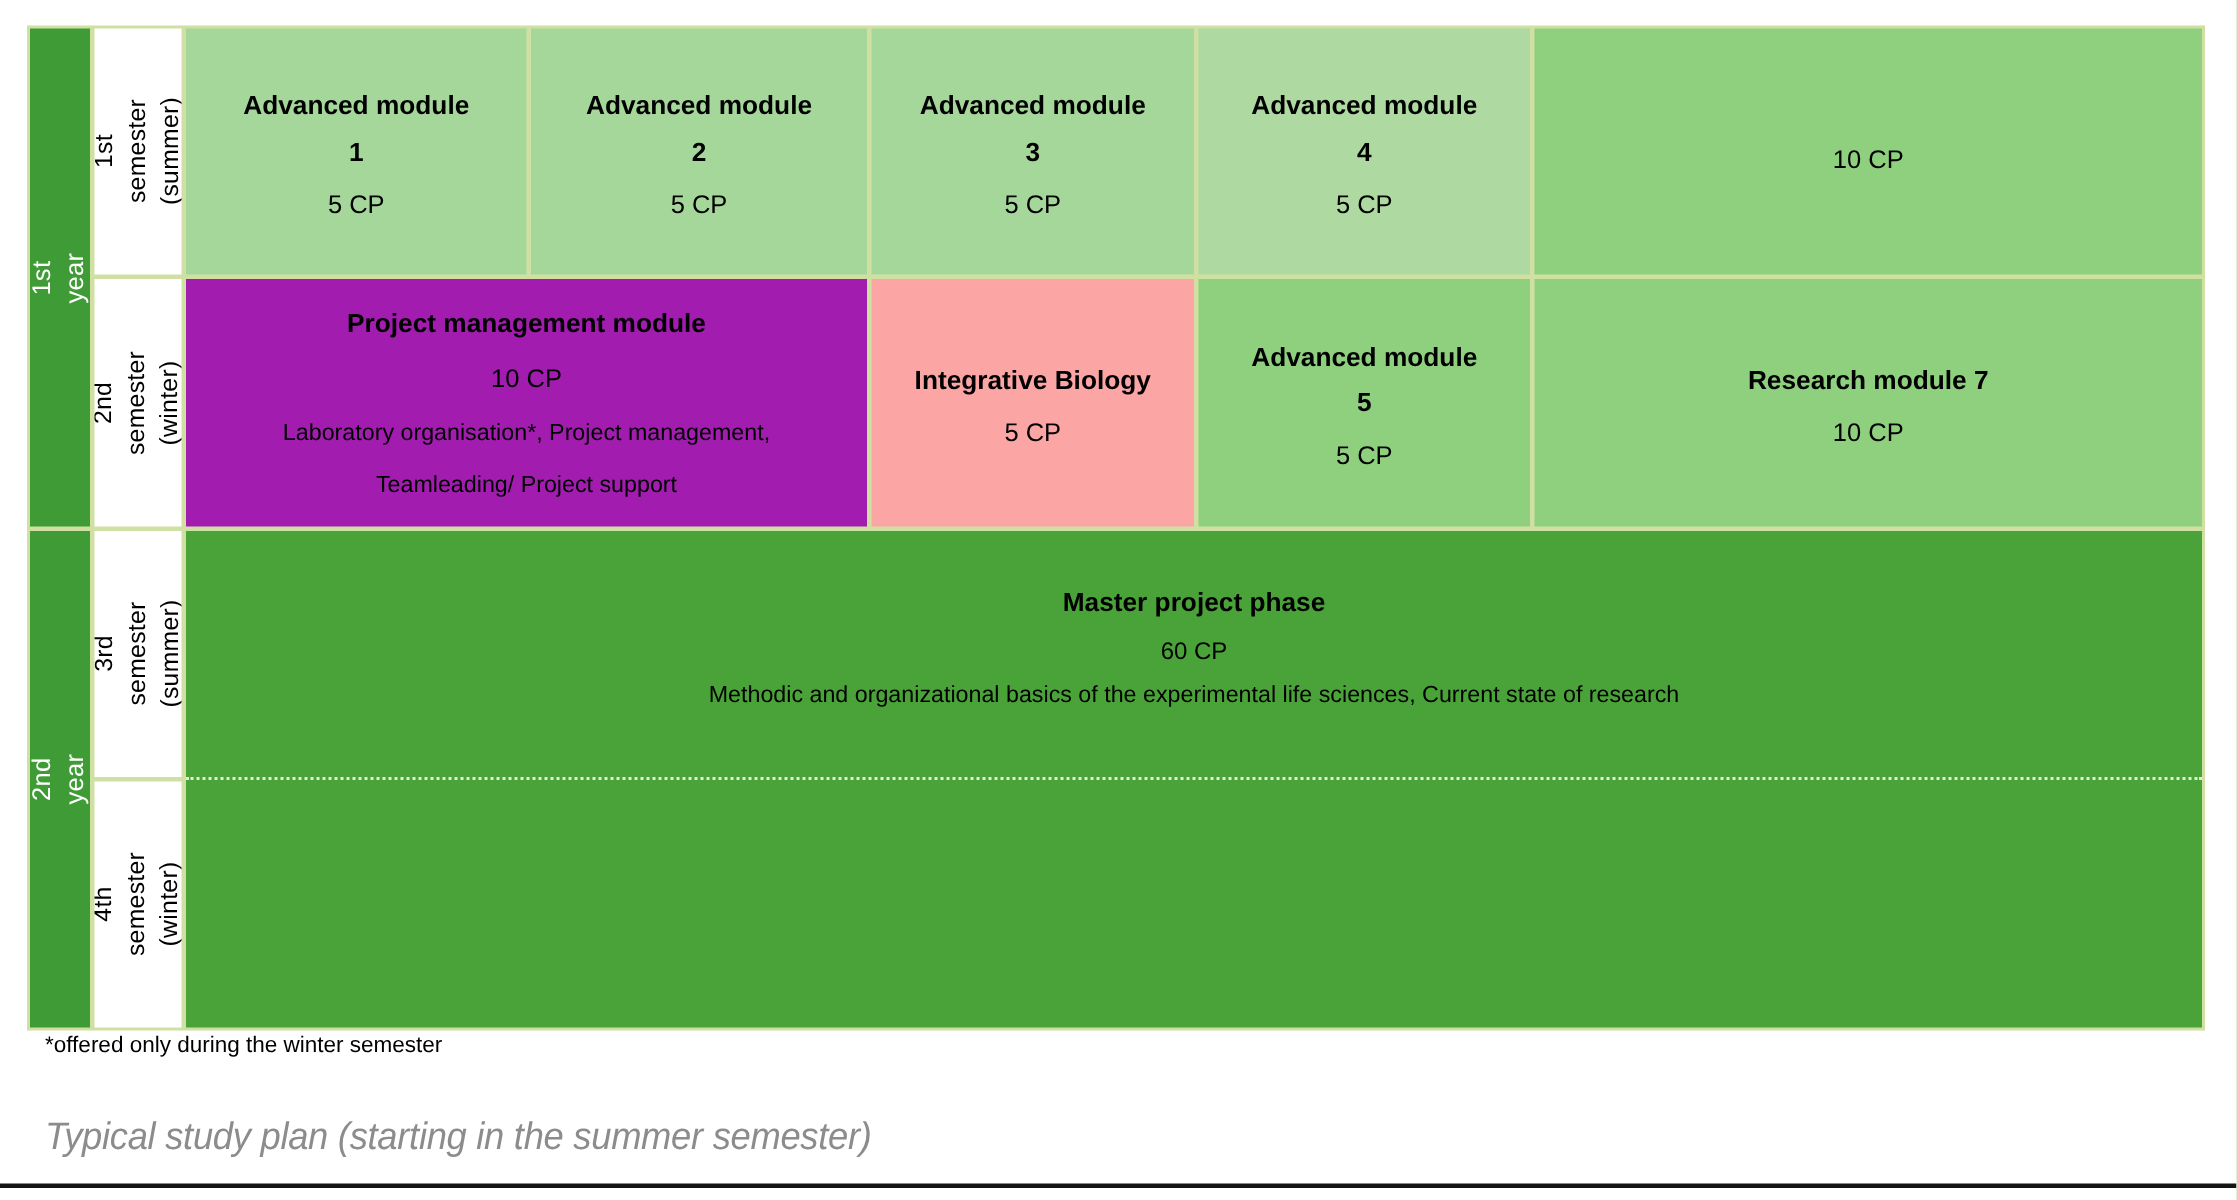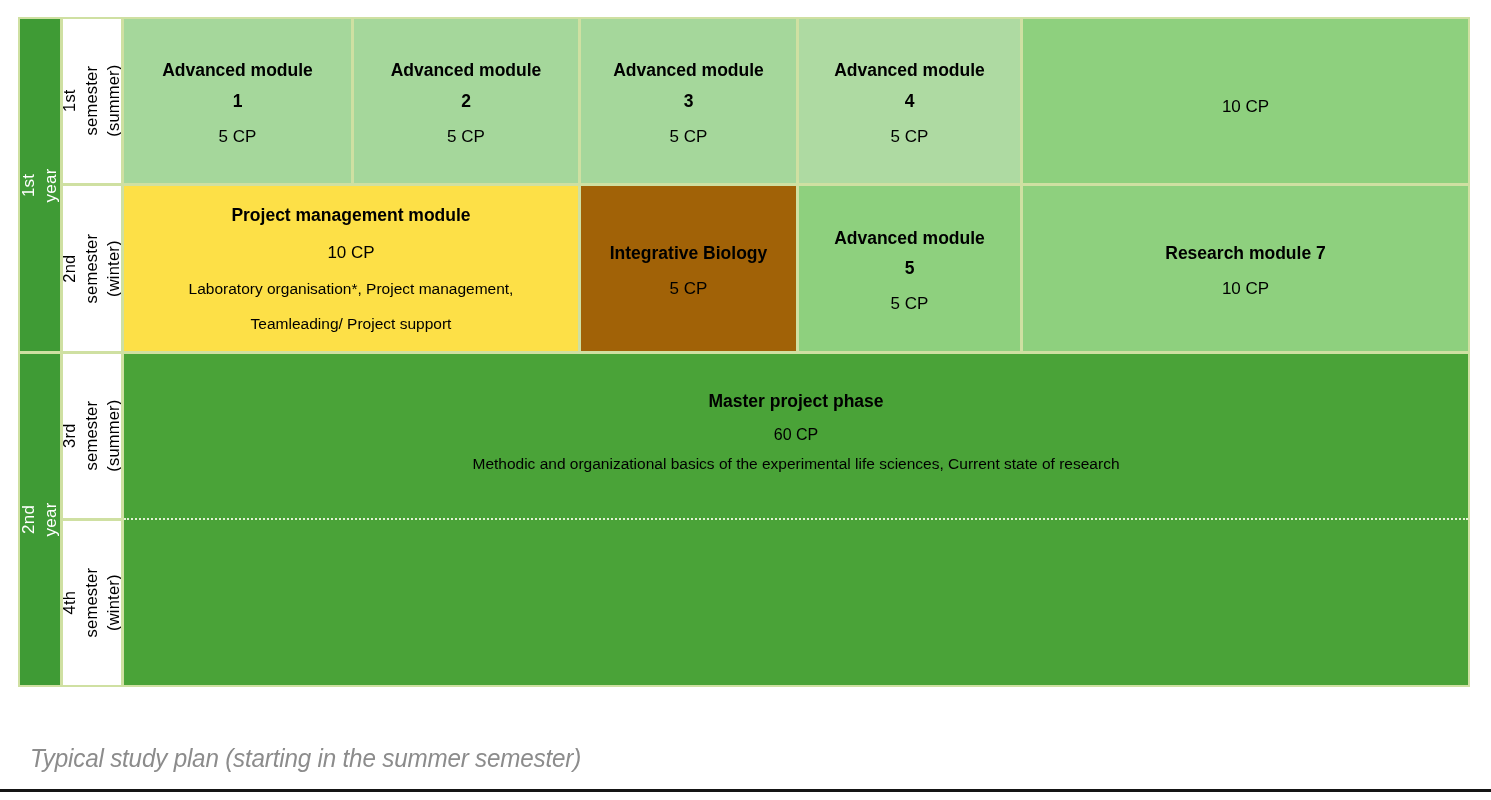--- a/index.html
+++ b/index.html
@@ -20,22 +20,22 @@
     position:relative;display:flex;flex-direction:column;
     align-items:center;justify-content:center;text-align:center;
     box-sizing:border-box;overflow:hidden;
   }
   
   .c-year{background:#3f9b35;}
   .c-white{background:#ffffff;}
   .c-adv{background:#a5d79b;}
   .c-adv4{background:#aedaa2;}
   .c-res{background:#8ed07e;}
-  .c-cream{background:#fde047;}
-  .c-int{background:#a16207;}
+  .c-cream{background:#a21caf;}
+  .c-int{background:#fca5a5;}
   .c-master{background:#4aa338;text-align:center;}
   
   .span2rows{grid-row:span 2;}
   .span2cols{grid-column:span 2;}
   .master-span{grid-column:3 / 8;grid-row:3 / 5;}
   
   .vtext{
     transform:rotate(-90deg);white-space:pre-line;text-align:center;
     line-height:1.32;font-size:16.5px;letter-spacing:0.2px;
   }
@@ -143,17 +143,18 @@
   </div>
 
   <div class="cell c-white">
     <span class="vtext">4th semester
 (winter)</span>
   </div>
 
 </div>
 
 <div class="footnotes">
+  <div>*offered only during the winter semester</div>
 </div>
 
 <div class="caption">Typical study plan (starting in the summer semester)</div>
 
 <div class="bottom-rule"></div>
 
 </body></html>

